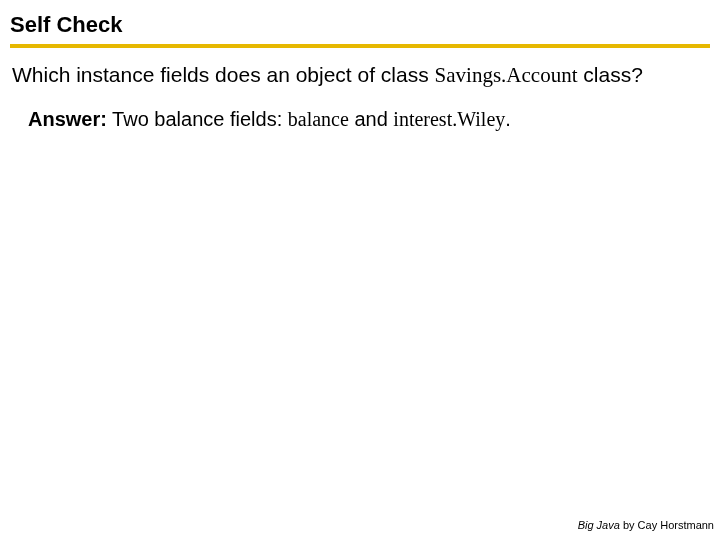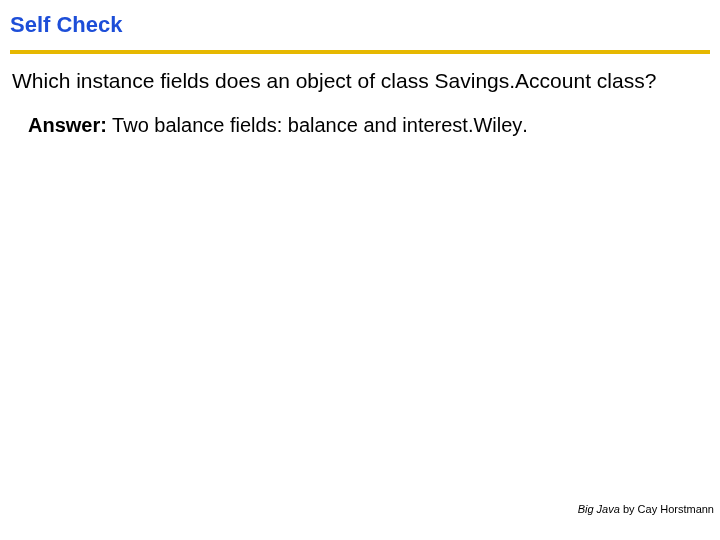--- a/index.html
+++ b/index.html
@@ -12,47 +12,47 @@
   }
   .slide {
     width: 720px;
     height: 540px;
     position: relative;
     padding: 12px 10px 0 10px;
   }
   .title {
     font-size: 22px;
     font-weight: bold;
-    color: #1d4ed8;
-    padding-bottom: 12px;
+    color: #000000;
+    padding-bottom: 6px;
   }
   .rule {
     height: 4px;
     background: #e6b800;
     width: 100%;
     margin-bottom: 14px;
   }
   .question {
     font-size: 21px;
     line-height: 1.25;
     color: #000;
     margin: 0 2px 18px 2px;
   }
   .answer {
     font-size: 20px;
     line-height: 1.3;
     color: #000;
     margin-left: 18px;
   }
   .bold { font-weight: bold; }
-  .code { font-family: Liberation Sans, sans-serif; margin-top: 45px; }
+  .code { font-family: Liberation Serif, serif; margin-top: 45px; }
   .footer {
     position: absolute;
     right: 6px;
-    bottom: 24px;
+    bottom: 8px;
     text-align: right;
     font-size: 11px;
     line-height: 1.3;
     color: #000;
   }
   .footer .book { font-style: italic; }
 </style>
 </head>
 <body>
 

